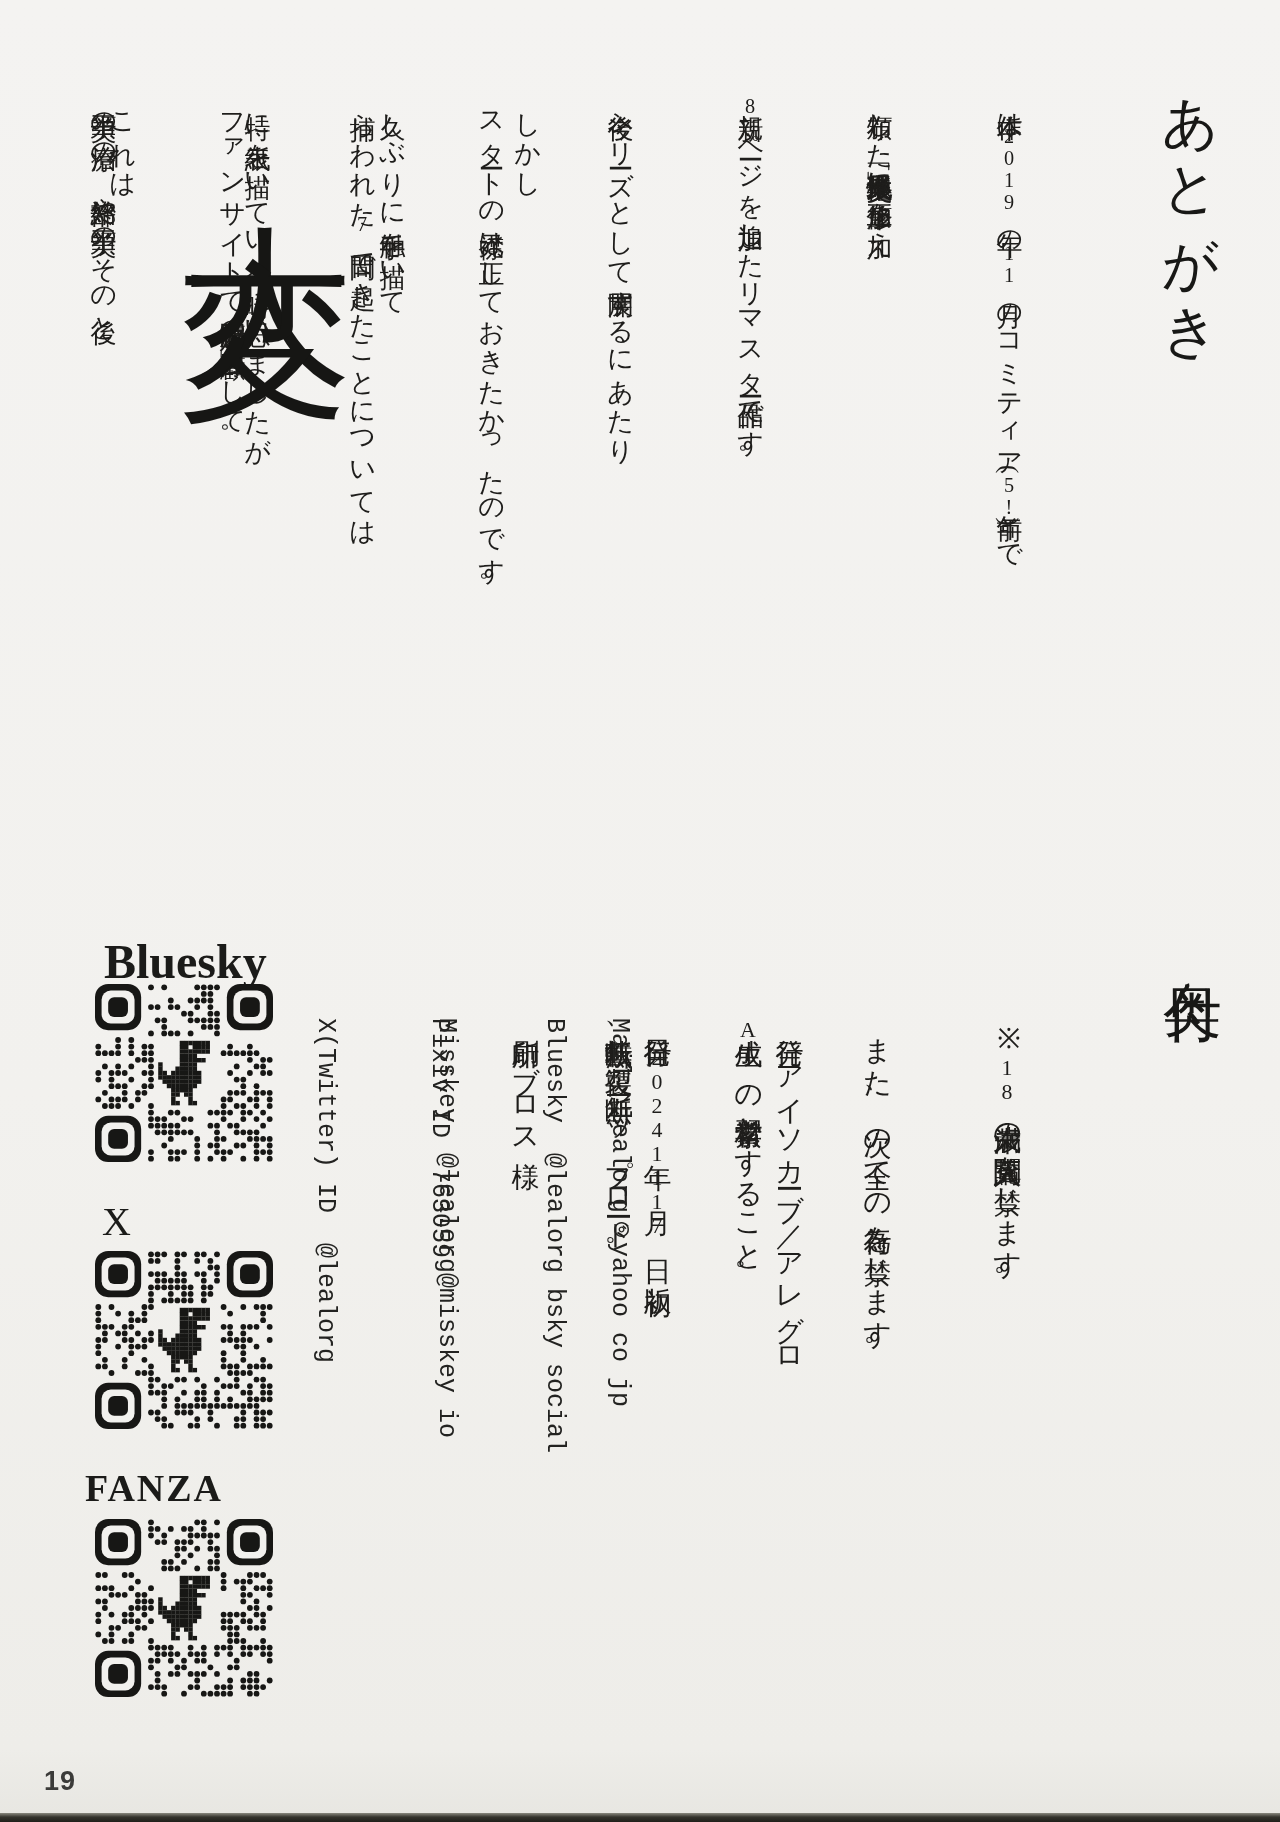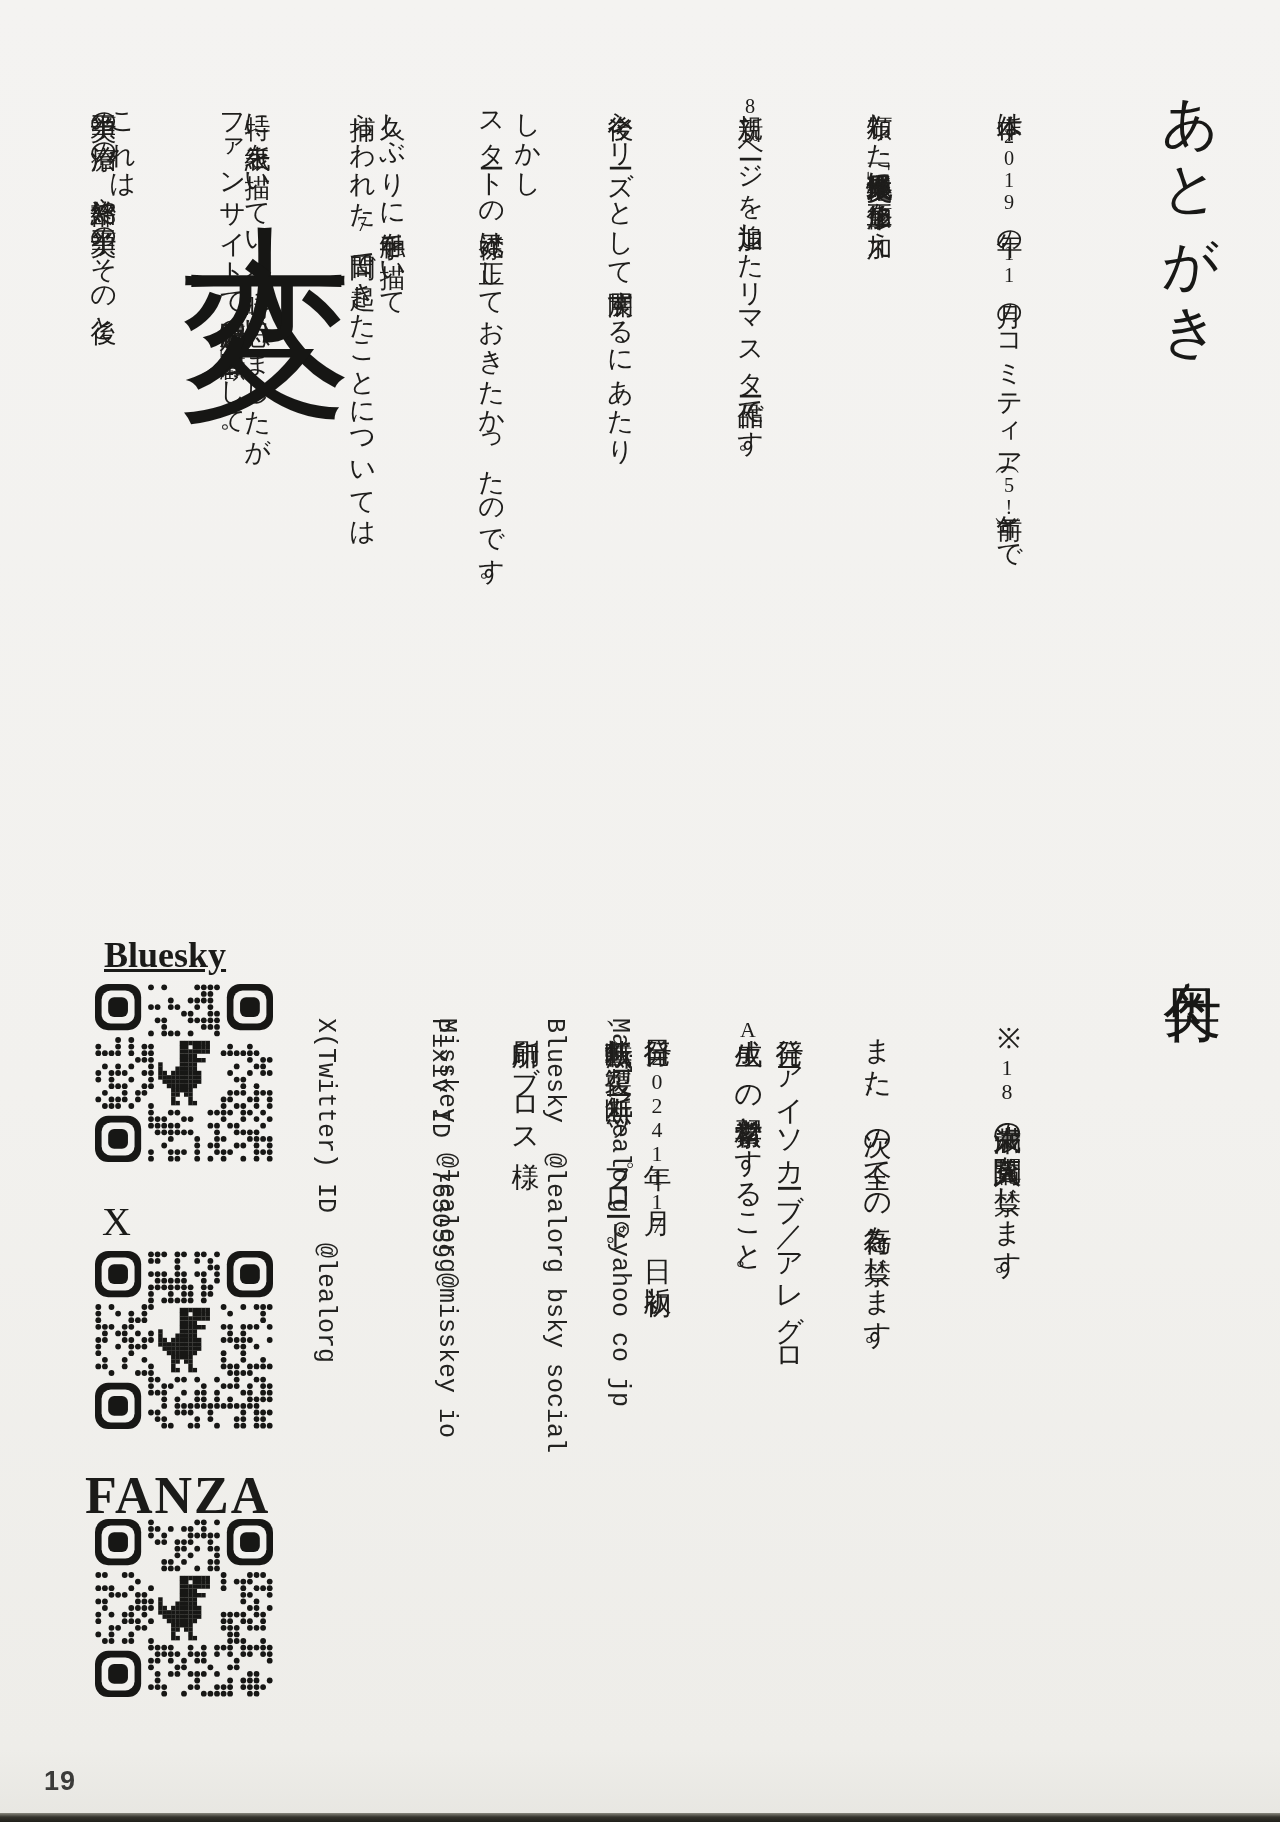--- a/index.html
+++ b/index.html
@@ -22,23 +22,23 @@
 
   #okuzuke-title{left:1153px;top:936px;font-size:58px;}
   #colo-warn{right:165px;top:1018px;font-size:28px;line-height:43px;height:540px;}
   #colo-pub{right:381px;top:1018px;font-size:28px;line-height:44px;height:540px;}
   .latin{font-family:"Liberation Mono","DejaVu Sans Mono",monospace;color:#232321;}
   #colo-mail{right:561px;top:1018px;font-size:25px;line-height:40px;height:480px;}
   #colo-sns1{right:636px;top:1018px;font-size:25px;line-height:36px;height:480px;}
   #colo-sns2{right:746px;top:1018px;font-size:25px;line-height:38px;height:480px;}
 
   .qr-label{position:absolute;color:#1b1b19;}
-  #qr1-label{left:104px;top:934px;font-size:36px;font-weight:700;text-decoration:underline;}
+  #qr1-label{left:104px;top:934px;font-size:48px;font-weight:700;}
   #qr2-label{left:102px;top:1198px;font-size:40px;font-weight:400;}
-  #qr3-label{left:85px;top:1466px;font-size:52px;font-weight:700;letter-spacing:2px;}
+  #qr3-label{left:85px;top:1466px;font-size:38px;font-weight:700;letter-spacing:2px;}
   svg.qr{position:absolute;width:178px;height:178px;fill:#171715;}
   #qr1{left:95px;top:984px;}
   #qr2{left:95px;top:1251px;}
   #qr3{left:95px;top:1519px;}
 
   #page-number{
     position:absolute;left:44px;top:1766px;
     font-family:"Liberation Sans","DejaVu Sans",sans-serif;
     font-size:27px;font-weight:700;color:#3b3b39;letter-spacing:1px;
   }

